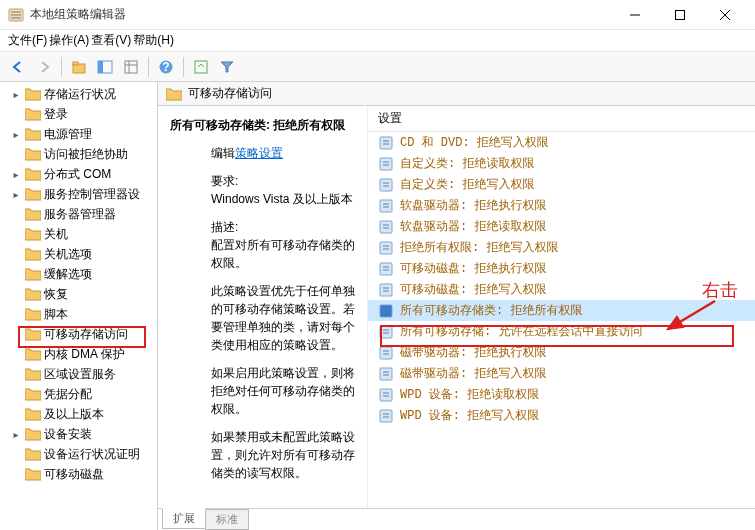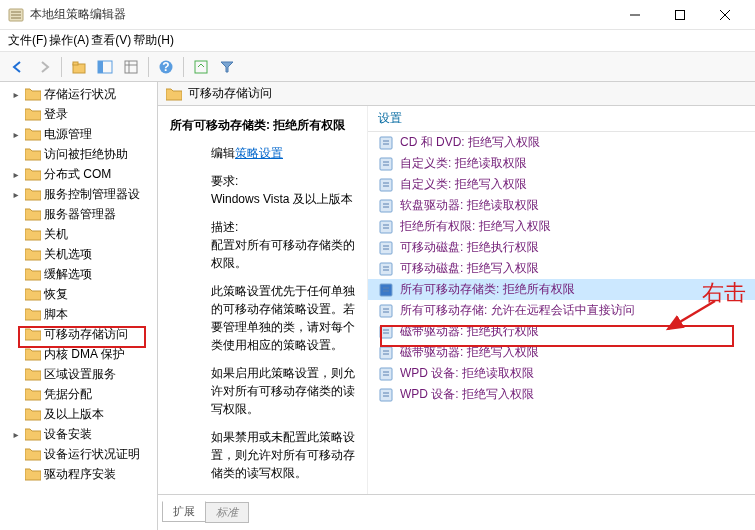--- a/index.html
+++ b/index.html
@@ -43,34 +43,34 @@
 
 
 .desc-col { width: 210px; padding: 10px 12px; border-right: 1px solid #eee; overflow-y: auto; line-height: 1.5; }
 .desc-col .policy-name { font-weight: bold; margin-bottom: 10px; }
 .desc-col .section-label { margin-bottom: 2px; }
 .desc-col a { color: #0066cc; text-decoration: underline; }
 .desc-col p { margin-bottom: 10px; margin-left: 41px; }
 
 
 .set-col { flex: 1; overflow-y: auto; position: relative; }
-.set-header { height: 26px; display: flex; align-items: center; padding: 0 10px; border-bottom: 1px solid #e5e5e5; color: #0369a1; }
+.set-header { height: 26px; display: flex; align-items: center; padding: 0 10px; border-bottom: 1px solid #e5e5e5; color: #000000; }
 .set-list { }
 .set-item { display: flex; align-items: center; height: 21px; padding: 0 10px; cursor: default; white-space: nowrap; }
 .set-item.selected { background: #cce8ff; }
 .set-item .policy-ic { width: 16px; height: 16px; margin-right: 6px; flex-shrink: 0; }
-.set-item .txt { color: #701a75; }
-
-
-.right-tabs { height: 36px; display: flex; align-items: center; padding-left: 4px; border-top: 1px solid #d0d0d0; background: #fff; }
+.set-item .txt { color: #a16207; font-family: Liberation Mono, monospace; }
+
+
+.right-tabs { height: 22px; display: flex; align-items: center; padding-left: 4px; border-top: 1px solid #d0d0d0; background: #fff; }
 .right-tab { padding: 2px 10px; border: 1px solid #bbb; border-top: 1px solid #fff; background: #fff; margin-right: -1px; font-size: 11px; color: #555; position: relative; top: -1px; }
-.right-tab.inactive { background: #f0f0f0; color: #888; border-top: 1px solid #bbb; top: 0; font-style: italic; }
-
-
-.annotation-text { position: absolute; color: #d81e1e; font-size: 22px; font-weight: 500; pointer-events: none; }
+.right-tab.inactive { background: #f0f0f0; color: #888; border-top: 1px solid #bbb; top: 0; }
+
+
+.annotation-text { position: absolute; color: #d81e1e; font-size: 18px; font-weight: 500; pointer-events: none; }
 .annotation-arrow { position: absolute; pointer-events: none; }
 
 
 .folder-svg { fill: #f5c869; }
 
 
 ::-webkit-scrollbar { width: 16px; height: 16px; }
 ::-webkit-scrollbar-track { background: #f0f0f0; }
 ::-webkit-scrollbar-thumb { background: #c0c0c0; border: 1px solid #a0a0a0; }
 ::-webkit-scrollbar-button { background: #f0f0f0; height: 16px; width: 16px; border: 1px solid #c0c0c0; }
@@ -300,42 +300,42 @@
           <svg class="folder-ic" viewBox="0 0 16 14">
             <path class="folder-svg" d="M0 2 L5 2 L7 4 L16 4 L16 13 L0 13 Z" stroke="#c89a3a"></path>
           </svg>
           <span class="label">设备运行状况证明</span>
         </div>
         <div class="tree-item">
           <span class="expander"></span>
           <svg class="folder-ic" viewBox="0 0 16 14">
             <path class="folder-svg" d="M0 2 L5 2 L7 4 L16 4 L16 13 L0 13 Z" stroke="#c89a3a"></path>
           </svg>
-          <span class="label">驱动程序安装</span>
+          <span class="label">可移动磁盘</span>
         </div>
       </div>
   </div>
 
   <div class="right-panel">
     <div class="right-header">
       <svg class="folder-ic" viewBox="0 0 16 14">
           <path class="folder-svg" d="M0 2 L5 2 L7 4 L16 4 L16 13 L0 13 Z" stroke="#c89a3a"></path>
         </svg>
       <span>可移动存储访问</span>
     </div>
 
     <div class="right-content">
 
       <div class="desc-col">
         <div class="policy-name">所有可移动存储类: 拒绝所有权限</div>
         <p><span>编辑</span><a href="#">策略设置</a></p>
         <p><span class="section-label">要求:</span><br><span>Windows Vista 及以上版本</span></p>
         <p><span class="section-label">描述:</span><br><span>配置对所有可移动存储类的权限。</span></p>
         <p>此策略设置优先于任何单独的可移动存储策略设置。若要管理单独的类，请对每个类使用相应的策略设置。</p>
-        <p>如果启用此策略设置，则允许对所有可移动存储类的读写权限。</p>
+        <p>如果启用此策略设置，则将拒绝对任何可移动存储类的权限。</p>
         <p>如果禁用或未配置此策略设置，则允许对所有可移动存储类的读写权限。</p>
       </div>
 
       <div class="set-col">
         <div class="set-header">设置</div>
         <div class="set-list" id="set-list">
             <div class="set-item">
               <svg class="policy-ic" viewBox="0 0 16 16">
                 <rect x="2" y="2" width="12" height="12" rx="1" fill="#d9e7f5" stroke="#7aa5d2"></rect>
                 <line x1="5" y1="6" x2="11" y2="6" stroke="#5a80b0"></line>
@@ -351,20 +351,28 @@
               </svg>
               <span class="txt">自定义类: 拒绝读取权限</span>
             </div>
             <div class="set-item">
               <svg class="policy-ic" viewBox="0 0 16 16">
                 <rect x="2" y="2" width="12" height="12" rx="1" fill="#d9e7f5" stroke="#7aa5d2"></rect>
                 <line x1="5" y1="6" x2="11" y2="6" stroke="#5a80b0"></line>
                 <line x1="5" y1="9" x2="11" y2="9" stroke="#5a80b0"></line>
               </svg>
               <span class="txt">自定义类: 拒绝写入权限</span>
+            </div>
+            <div class="set-item">
+              <svg class="policy-ic" viewBox="0 0 16 16">
+                <rect x="2" y="2" width="12" height="12" rx="1" fill="#d9e7f5" stroke="#7aa5d2"></rect>
+                <line x1="5" y1="6" x2="11" y2="6" stroke="#5a80b0"></line>
+                <line x1="5" y1="9" x2="11" y2="9" stroke="#5a80b0"></line>
+              </svg>
+              <span class="txt">软盘驱动器: 拒绝执行权限</span>
             </div>
             <div class="set-item">
               <svg class="policy-ic" viewBox="0 0 16 16">
                 <rect x="2" y="2" width="12" height="12" rx="1" fill="#d9e7f5" stroke="#7aa5d2"></rect>
                 <line x1="5" y1="6" x2="11" y2="6" stroke="#5a80b0"></line>
                 <line x1="5" y1="9" x2="11" y2="9" stroke="#5a80b0"></line>
               </svg>
               <span class="txt">软盘驱动器: 拒绝读取权限</span>
             </div>
             <div class="set-item">

